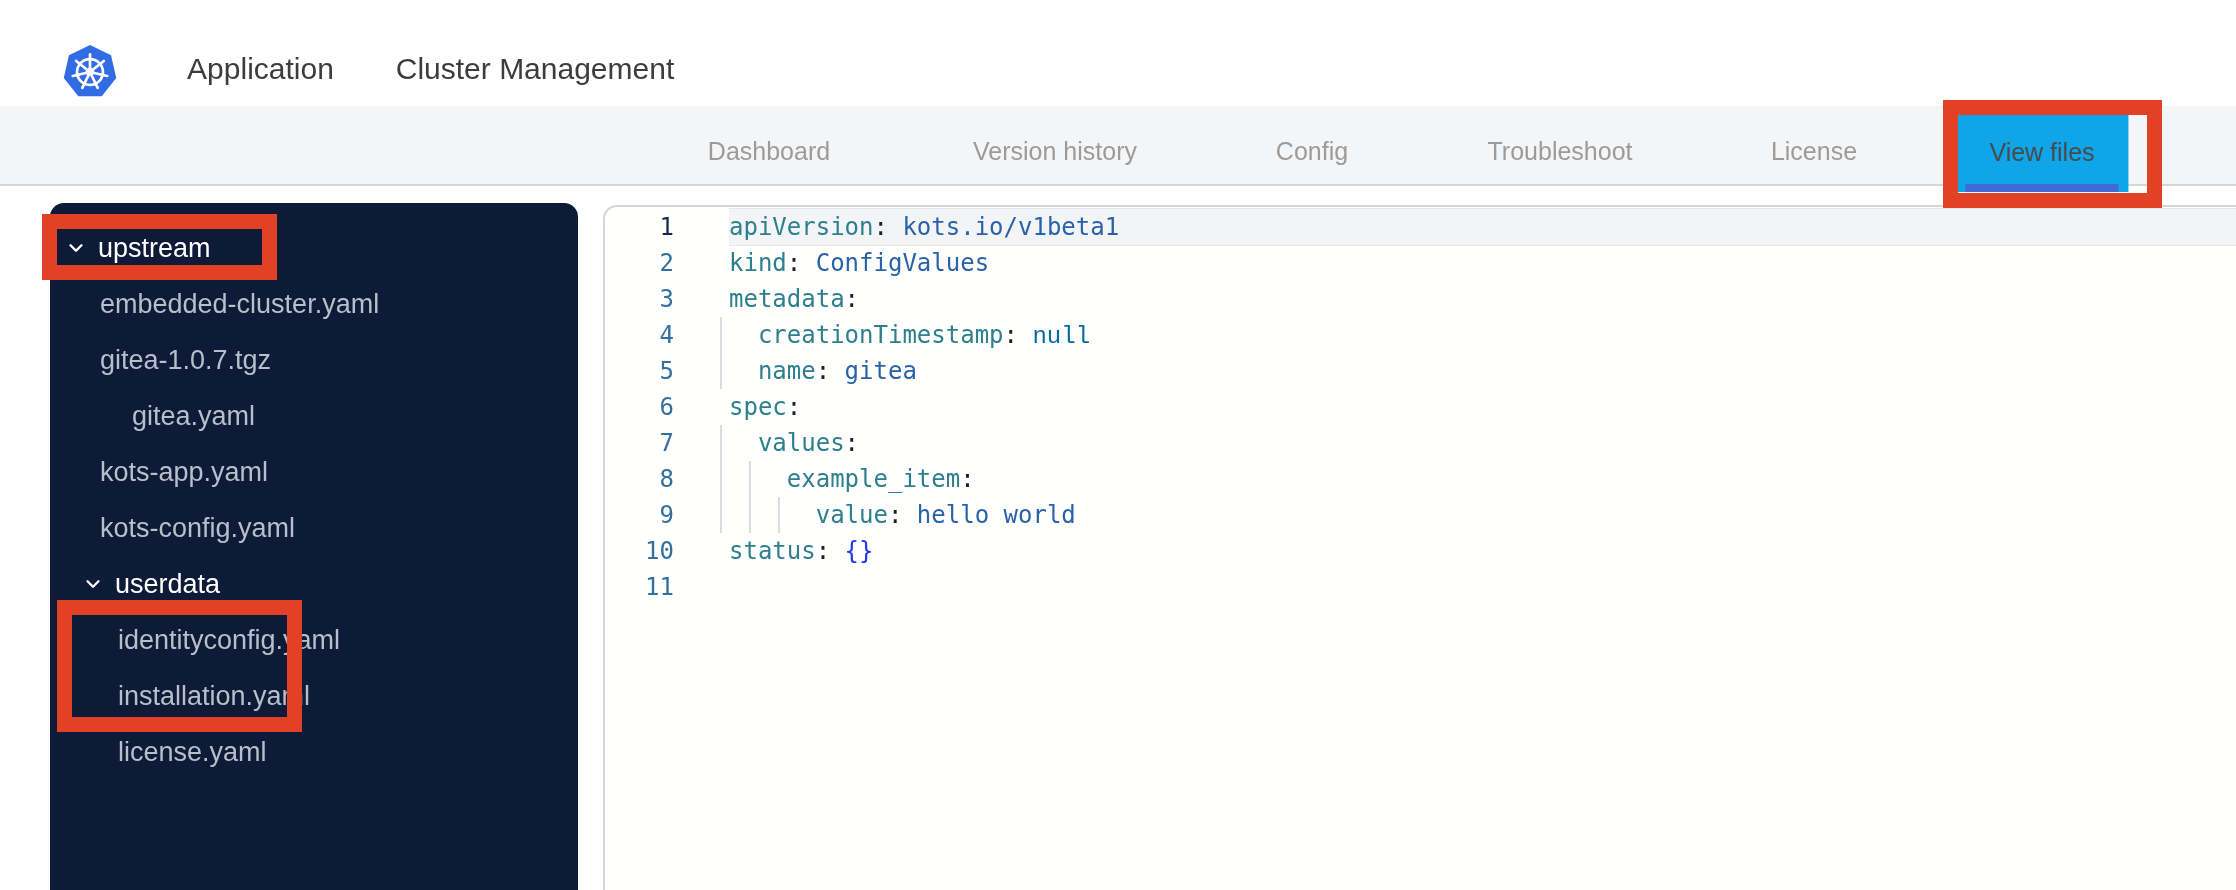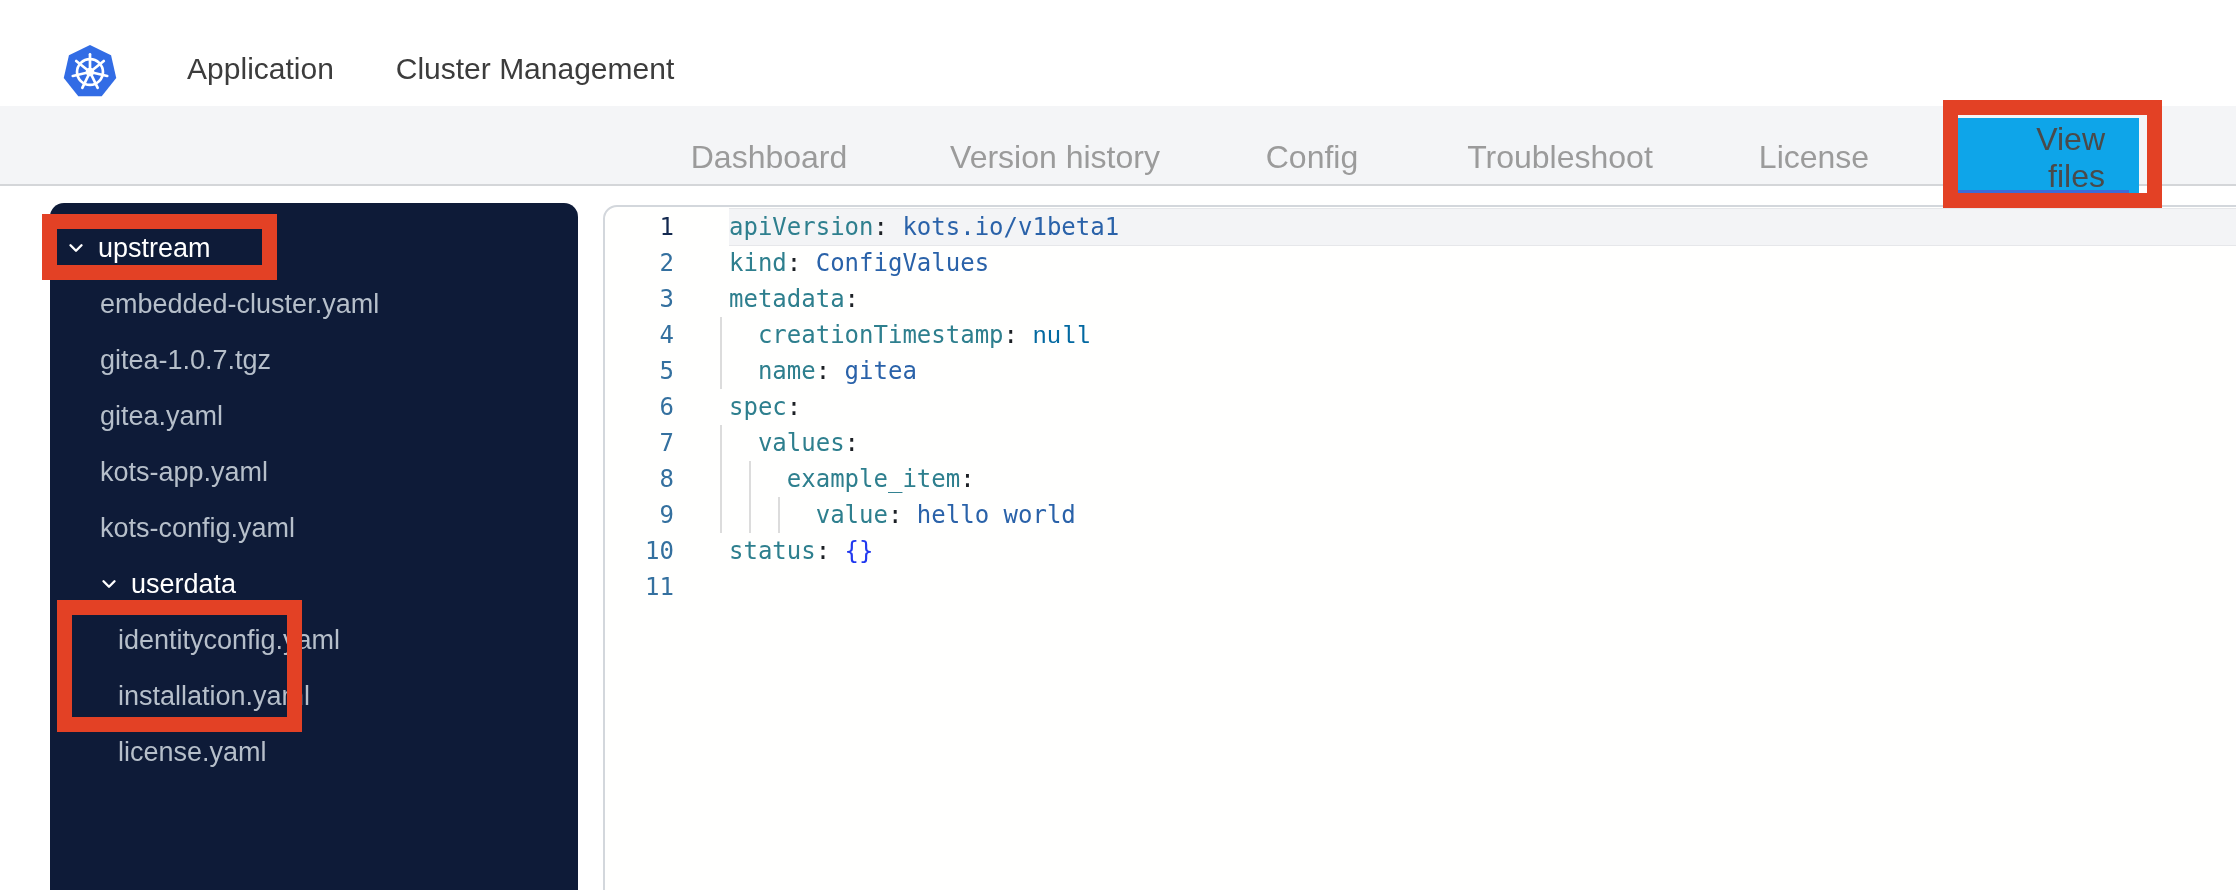--- a/index.html
+++ b/index.html
@@ -18,22 +18,22 @@
             border-bottom:2px solid #e7e8ea; z-index:5; }
   .k8s-logo { position:absolute; left:62px; top:27px; width:56px; height:56px; }
   .top-tab { position:absolute; top:0; height:104px; display:flex; align-items:center;
              justify-content:center; font-size:30px; color:#3c3c3c; cursor:pointer; }
   .top-tab.active::after { content:""; position:absolute; left:0; right:0; bottom:-2px;
              height:7px; background:var(--blue); }
 
   
   .subnav { position:absolute; top:106px; left:0; width:100%; height:80px;
             background:#f4f5f7; border-bottom:2px solid #d4d6d9; box-sizing:border-box; z-index:5; }
-  .sub-tab { position:absolute; top:12px; height:78px; transform:translateX(-50%);
-             display:flex; align-items:center; font-size:32px; color:#9b9b9b; cursor:pointer;text-align:right; }
+  .sub-tab { position:absolute; top:6px; height:78px; transform:translateX(-50%);
+             display:flex; align-items:center; font-size:25px; color:#9b9b9b; cursor:pointer;text-align:right; }
   .sub-tab.active { background:#0ea5e9; color:#4a4a4a; padding:0 34px; height:80px; }
   .sub-tab.active::after { content:""; position:absolute; left:10px; right:10px; bottom:0;
              height:8px; background:var(--blue); }
 
   
   .sidebar { position:absolute; left:50px; top:203px; width:528px; height:707px;
              background:var(--navy); border-radius:14px 14px 0 0; padding-top:17px;
              box-sizing:border-box; z-index:4; }
   .tree-row { height:56px; display:flex; align-items:center; font-size:27px;
               color:#b6bfca; cursor:pointer; box-sizing:border-box; }
@@ -110,30 +110,30 @@
             </svg>
           </span>
           <span>upstream</span>
         </div>
         <div class="tree-row" style="padding-left: 50px;">
           <span>embedded-cluster.yaml</span>
         </div>
         <div class="tree-row" style="padding-left: 50px;">
           <span>gitea-1.0.7.tgz</span>
         </div>
-        <div class="tree-row" style="padding-left: 50px;">
+        <div class="tree-row" style="padding-left: 50px; margin-left: 32px;">
           <span>gitea.yaml</span>
         </div>
         <div class="tree-row" style="padding-left: 50px;">
           <span>kots-app.yaml</span>
         </div>
         <div class="tree-row" style="padding-left: 50px;">
           <span>kots-config.yaml</span>
         </div>
-        <div class="tree-row folder" style="padding-left: 48px;">
+        <div class="tree-row folder" style="padding-left: 32px;">
           <span class="chevron">
             <svg viewBox="0 0 24 24" width="22" height="22">
               <polyline points="6,9 12,15 18,9" fill="none" stroke="#ffffff" stroke-width="2.6" stroke-linecap="round" stroke-linejoin="round"></polyline>
             </svg>
           </span>
           <span>userdata</span>
         </div>
         <div class="tree-row" style="padding-left: 68px;">
           <span>identityconfig.yaml</span>
         </div>

